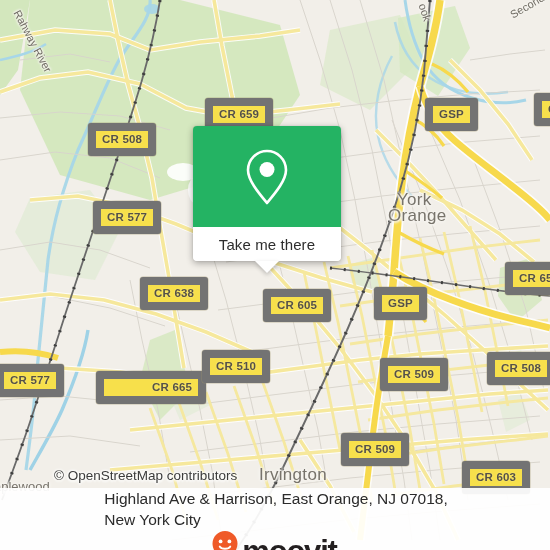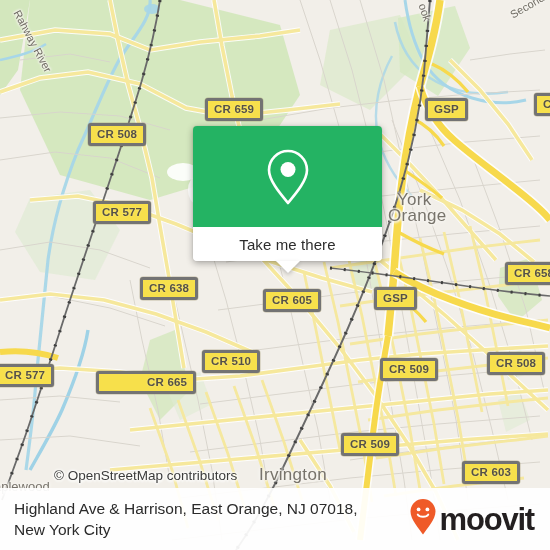--- a/index.html
+++ b/index.html
@@ -23,21 +23,21 @@
     background: #f2efe9;
     overflow: hidden;
   }
 
   .svg-layer { position: absolute; inset: 0; width: 550px; height: 550px; }
 
   
   .shield {
     position: absolute;
     background: #f7e04b;
-    border: 3px solid #737373;
+    border: 8px solid #737373;
     border-radius: 3px;
     color: #555147;
     font-size: 11.5px;
     font-weight: bold;
     letter-spacing: .2px;
     padding: 2px 6px 3px 6px;
     line-height: 12px;
     white-space: nowrap;
     box-shadow: 0 0 0 .5px rgba(160,150,110,.55);
     text-shadow: 0 0 2px rgba(255,255,255,.35);
@@ -80,21 +80,21 @@
       0 0 5px #fdfdfb;
     white-space: nowrap;
     margin-left: 44px;
   }
 
   
   #popup-card {
     position: absolute;
     left: 193px;
     top: 126px;
-    width: 189px;
+    width: 148px;
     border-radius: 4px;
     box-shadow: 0 2px 7px rgba(0,0,0,.33), 0 0 1px rgba(0,0,0,.25);
     overflow: visible;
     z-index: 40;
   }
   #popup-green {
     height: 101px;
     background: #24b363;
     border-radius: 4px 4px 0 0;
     display: flex;
@@ -131,20 +131,21 @@
   
   #bottom-bar {
     position: absolute;
     left: 0; right: 0; bottom: 0;
     height: 62px;
     background: rgba(255,255,255,.93);
     display: flex;
     align-items: center;
     padding: 0 12px 0 14px;
     z-index: 60;
+    flex-direction: column;
   }
   #address-block {
     flex: 1 1 auto;
     font-size: 15.5px;
     line-height: 21px;
     color: #2b2b2b;
   }
   #brand-logo {
     flex: 0 0 auto;
     display: flex;

